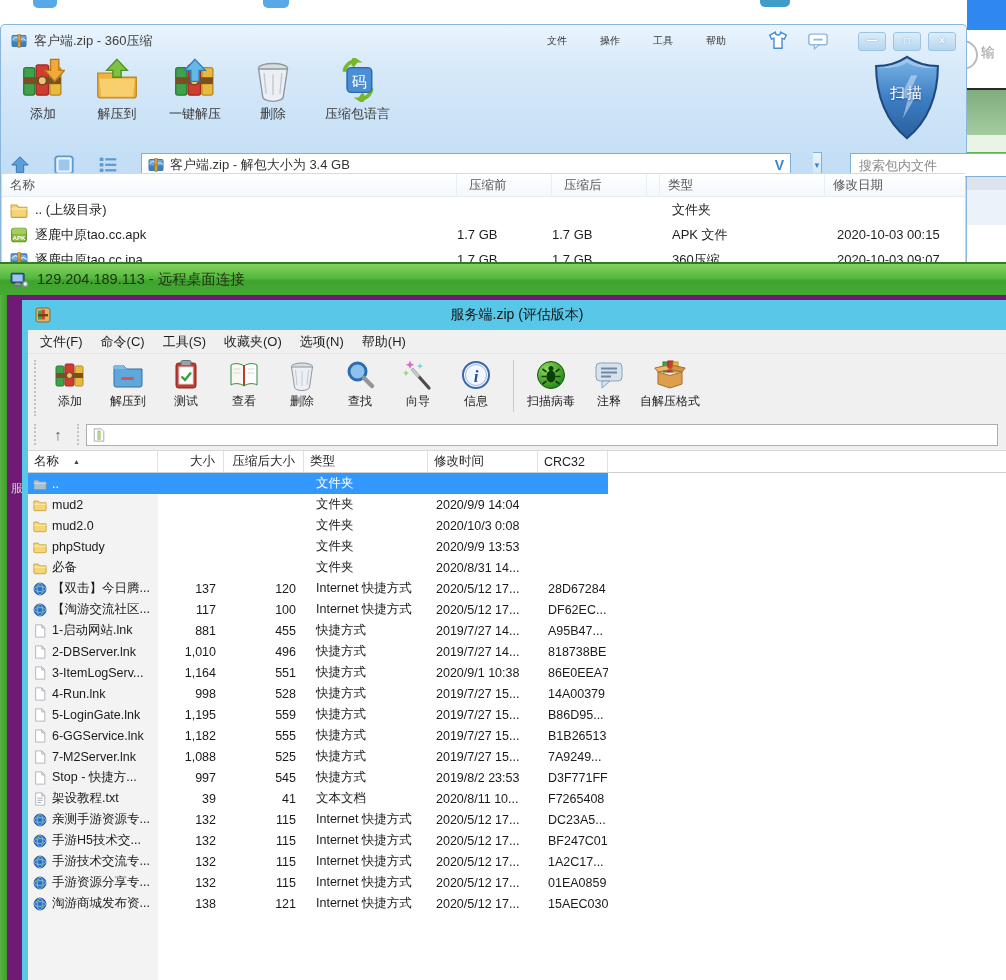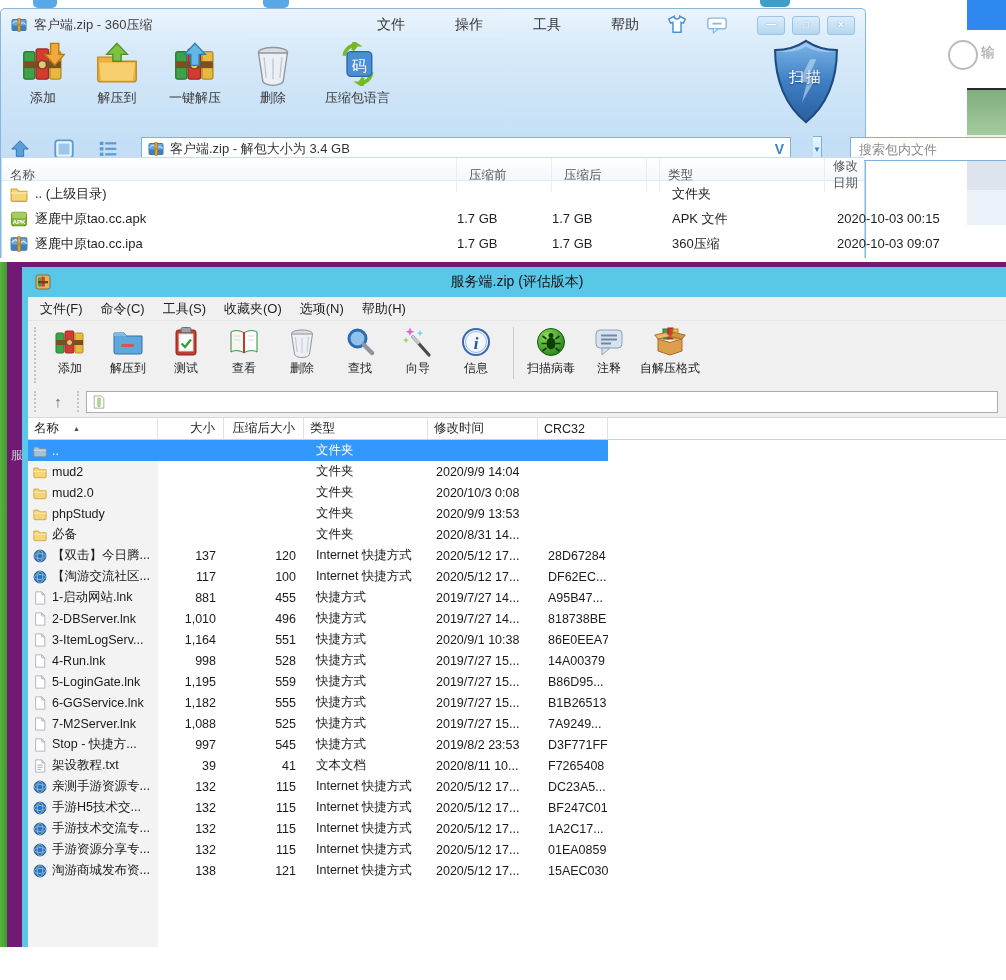--- a/index.html
+++ b/index.html
@@ -21,27 +21,27 @@
   .rb-blue{top:0;height:30px;background:#2f87f0}
   .rb-input{top:44px;height:20px;color:#9a9a9a;font-size:14px;padding-left:14px}
   .rb-line{top:88px;height:2px;background:#2a2a2a}
   .rb-green1{top:90px;height:45px;background:linear-gradient(#7fae7c,#a5cba1)}
   .rb-green2{top:135px;height:17px;background:#e9f4e7}
   .rb-green3{top:152px;height:5px;background:#57b84f}
   .rb-gray1{top:157px;height:33px;background:#dde4ee}
   .rb-gray2{top:190px;height:35px;background:#ecf2fa}
 
   
-  #zip360{position:absolute;left:0;top:8px;width:866px;height:250px;box-sizing:border-box;
+  #zip360{position:absolute;left:0;top:24px;width:967px;height:250px;box-sizing:border-box;
     background:linear-gradient(180deg,#eaf4fd 0%,#d6e9f9 18%,#c3def5 55%,#badaf3 100%);
     border:1px solid #8ab6dc;border-bottom:none;border-radius:5px 5px 0 0}
   .z-titlebar{height:26px;display:flex;align-items:center;padding:3px 10px 0 10px;gap:7px;
     font-size:13px;color:#404040}
   .z-title{white-space:nowrap}
-  .z-menu{display:flex;gap:50px;margin-left:auto;margin-right:20px;font-size:14px;color:#333}
+  .z-menu{display:flex;gap:33px;margin-left:auto;margin-right:34px;font-size:10px;color:#333}
   .z-menu span{cursor:default}
   .z-cornericons{display:flex;gap:18px;margin-right:22px;align-items:center}
   .z-winbtns{display:flex;gap:7px}
   .z-winbtn{width:26px;height:17px;border:1px solid #9cc3e4;border-radius:3px;
     background:linear-gradient(#dcedfa,#b5d6ef);color:#fff;font-size:10px;line-height:15px;
     text-align:center;text-shadow:0 0 2px #6fa4cf;font-weight:bold}
   .z-toolbar{position:relative;height:92px;display:flex;align-items:flex-start;
     padding:4px 0 0 20px;gap:30px}
   .ztool{display:flex;flex-direction:column;align-items:center;gap:3px;font-size:13px;color:#3a3a3a}
   .z-shield{position:absolute;right:25px;top:0;width:68px;height:88px}
@@ -368,20 +368,32 @@
           <div class="c-post">1.7 GB</div>
           <div></div>
           <div class="c-type">360压缩</div>
           <div class="c-date">2020-10-03 09:07</div>
         </div>
       </div>
   </div>
 </div>
 
 <div id="rdp">
+  <div class="r-titlebar">
+    <span class="icn icn18">
+        <svg viewBox="0 0 16 16">
+          <rect x="1" y="2" width="11.5" height="8.5" rx="1" fill="#3a6ea5" stroke="#1f3f63"></rect>
+          <rect x="2.3" y="3.3" width="8.9" height="5.9" fill="#9cc4ec"></rect>
+          <path d="M5 10.5 h4 l.8 2.2 H4.2 Z" fill="#8f969e"></path>
+          <rect x="3.5" y="12.7" width="7" height="1.2" fill="#6d737a"></rect>
+          <circle cx="13.6" cy="11.5" r="2.1" fill="#e8eef6" stroke="#8f969e"></circle>
+        </svg>
+      </span>
+    <span>129.204.189.113 - 远程桌面连接</span>
+  </div>
   <div class="r-body">
     <div class="r-green-edge"></div>
     <div class="r-sidetext">服</div>
 
     <div id="winrar">
       <div class="w-titlebar">
         <span class="icn icn16">
             <svg viewBox="0 0 16 16">
               <rect x="1" y="1" width="14" height="14" rx="2" fill="#d8b56e" stroke="#8a6a30"></rect>
               <rect x="3" y="3.5" width="3.2" height="9" fill="#3fa24a"></rect>

